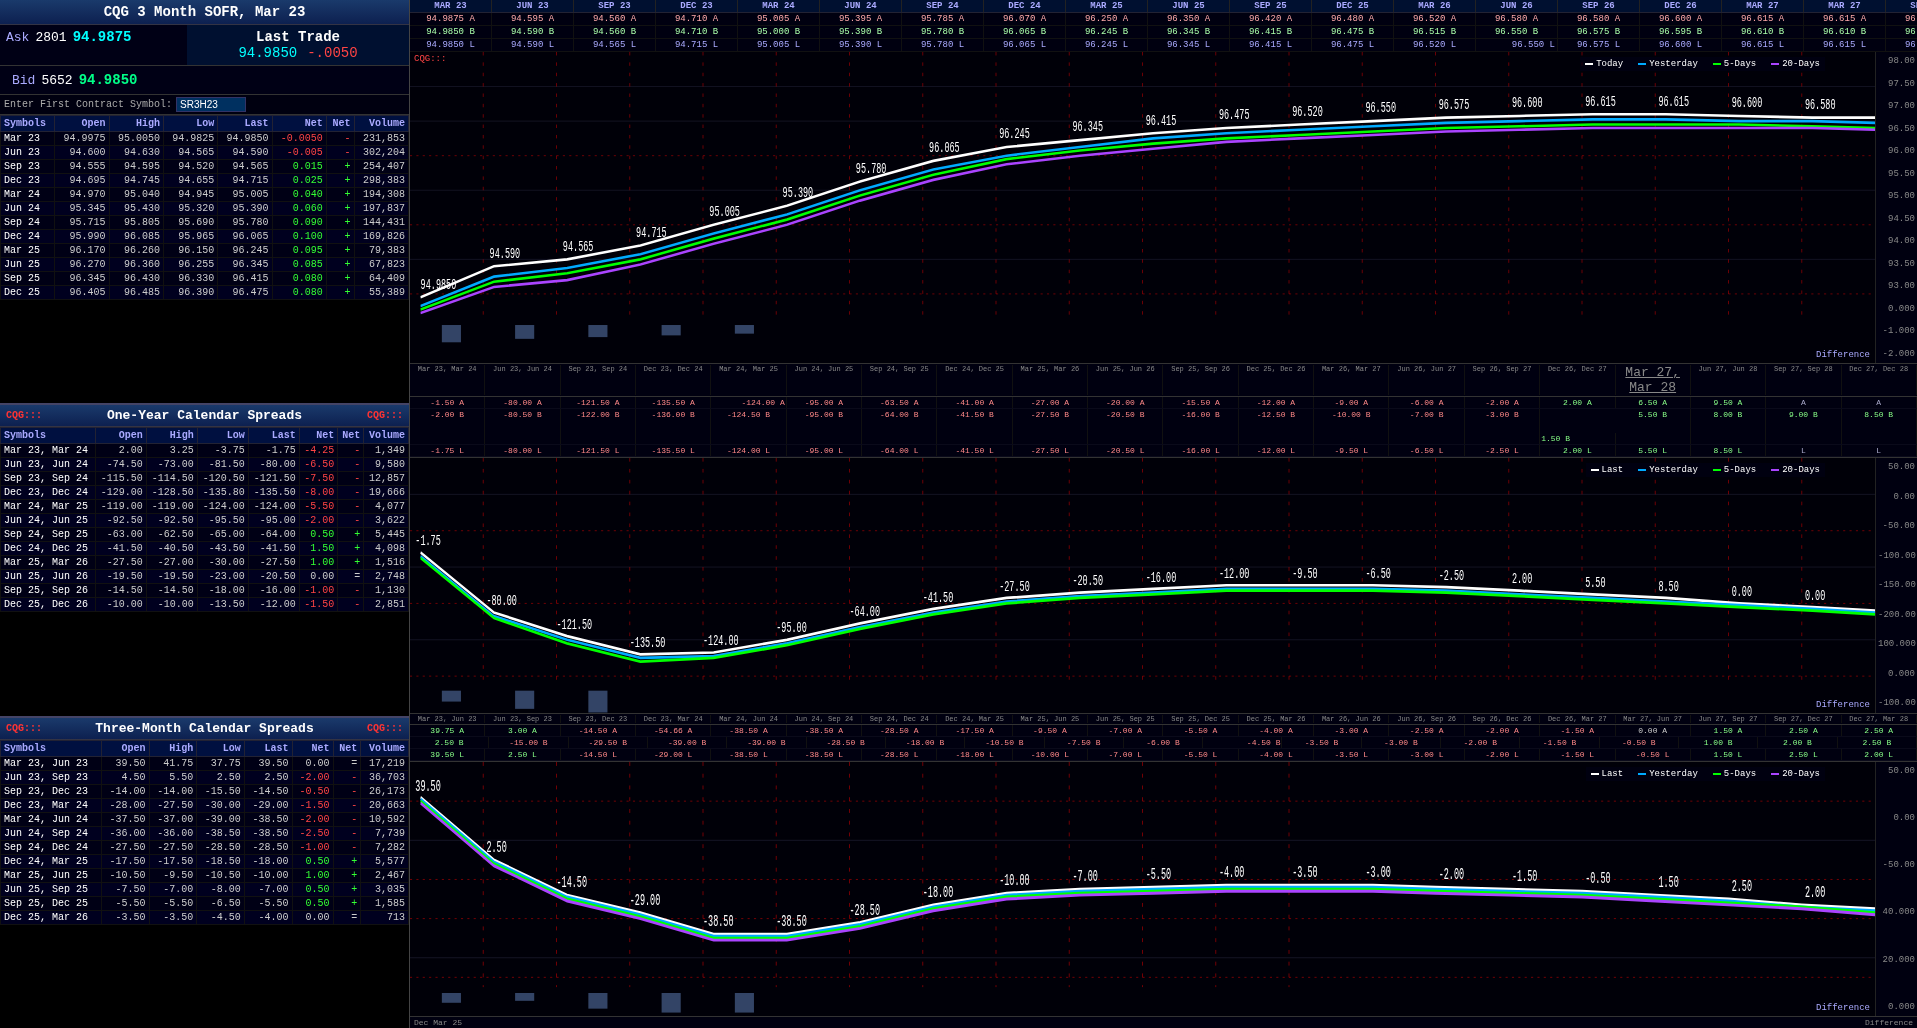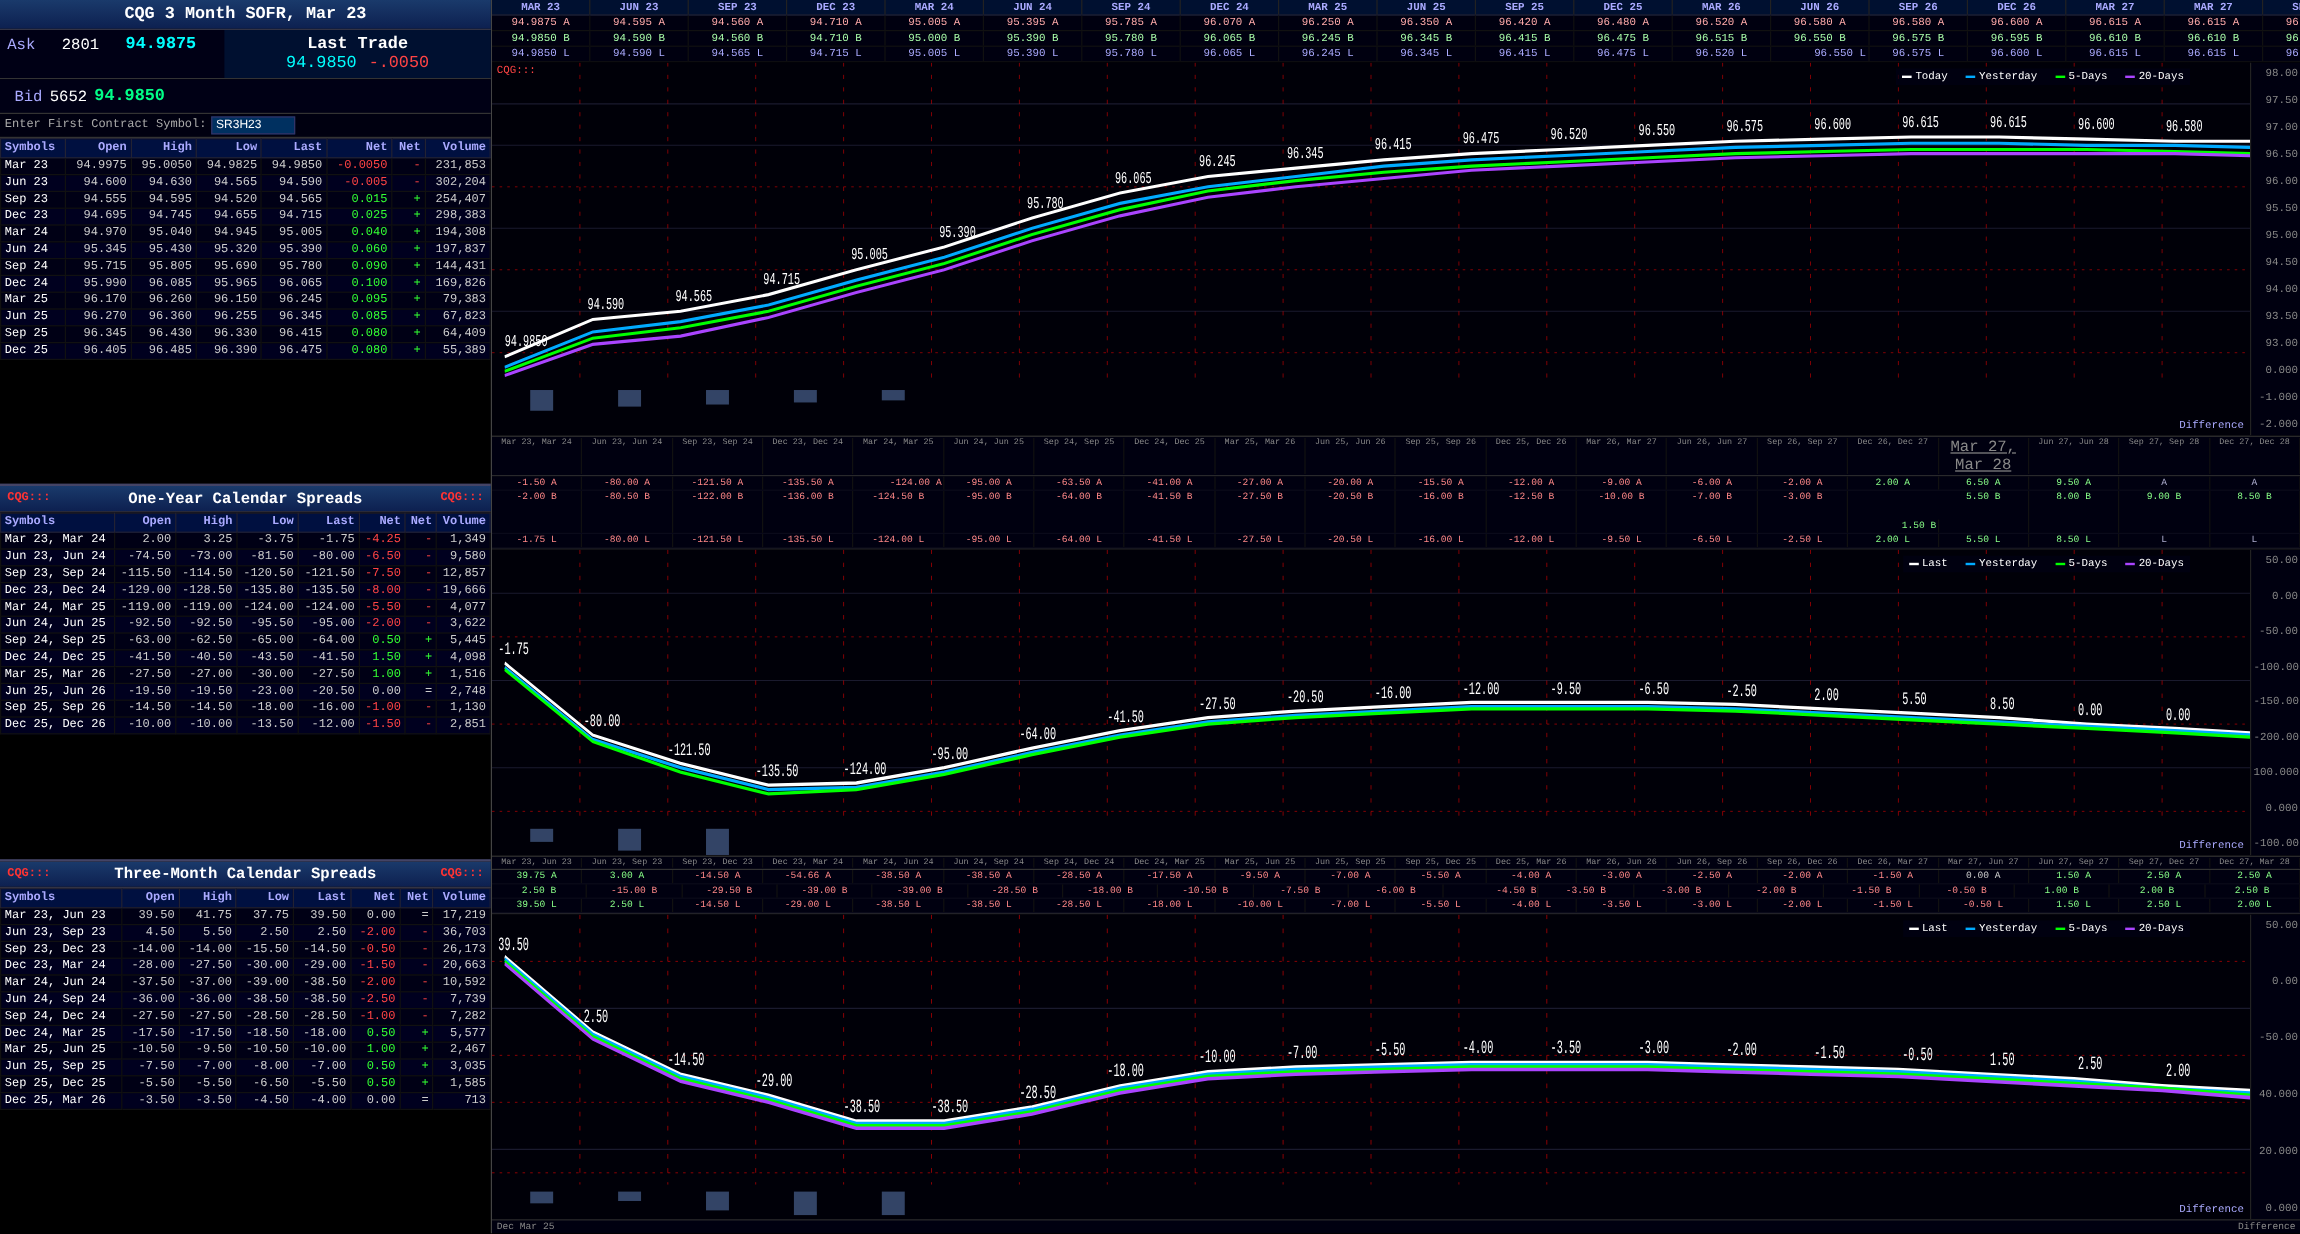--- a/index.html
+++ b/index.html
@@ -260,21 +260,21 @@
 
   <div class="left-panel">
 
     <div class="left-header">
       <div class="left-header-title">CQG 3 Month SOFR, Mar 23</div>
     </div>
 
     <div style="display:flex; background:#000015; border-bottom:1px solid #333;">
 
       <div class="ask-bid-cell">
-        <div style="display:flex; align-items:center; gap:22px;">
+        <div style="display:flex; align-items:center; gap:6px;">
           <span class="ask-bid-label">Ask</span>
           <span class="ask-bid-count">2801</span>
           <span class="ask-bid-price">94.9875</span>
         </div>
       </div>
 
       <div style="flex:1.2; background:#001030; padding:4px 6px; text-align:center;">
         <div class="last-trade-label">Last Trade</div>
         <div class="last-trade-values">
           <span class="last-trade-price">94.9850</span>
@@ -984,21 +984,21 @@
           <div style="flex: 1 1 0%; text-align: center; padding: 1px; border-right: 1px solid rgb(17, 17, 17); font-size: 8px; color: rgb(255, 136, 136);">-95.00 B</div>
           <div style="flex: 1 1 0%; text-align: center; padding: 1px; border-right: 1px solid rgb(17, 17, 17); font-size: 8px; color: rgb(255, 136, 136);">-64.00 B</div>
           <div style="flex: 1 1 0%; text-align: center; padding: 1px; border-right: 1px solid rgb(17, 17, 17); font-size: 8px; color: rgb(255, 136, 136);">-41.50 B</div>
           <div style="flex: 1 1 0%; text-align: center; padding: 1px; border-right: 1px solid rgb(17, 17, 17); font-size: 8px; color: rgb(255, 136, 136);">-27.50 B</div>
           <div style="flex: 1 1 0%; text-align: center; padding: 1px; border-right: 1px solid rgb(17, 17, 17); font-size: 8px; color: rgb(255, 136, 136);">-20.50 B</div>
           <div style="flex: 1 1 0%; text-align: center; padding: 1px; border-right: 1px solid rgb(17, 17, 17); font-size: 8px; color: rgb(255, 136, 136);">-16.00 B</div>
           <div style="flex: 1 1 0%; text-align: center; padding: 1px; border-right: 1px solid rgb(17, 17, 17); font-size: 8px; color: rgb(255, 136, 136);">-12.50 B</div>
           <div style="flex: 1 1 0%; text-align: center; padding: 1px; border-right: 1px solid rgb(17, 17, 17); font-size: 8px; color: rgb(255, 136, 136);">-10.00 B</div>
           <div style="flex: 1 1 0%; text-align: center; padding: 1px; border-right: 1px solid rgb(17, 17, 17); font-size: 8px; color: rgb(255, 136, 136);">-7.00 B</div>
           <div style="flex: 1 1 0%; text-align: center; padding: 1px; border-right: 1px solid rgb(17, 17, 17); font-size: 8px; color: rgb(255, 136, 136);">-3.00 B</div>
-          <div style="flex: 1 1 0%; text-align: right; padding: 1px; border-right: 1px solid rgb(17, 17, 17); font-size: 8px; color: rgb(136, 255, 136); margin-top: 24px;">1.50 B</div>
+          <div style="flex: 1 1 0%; text-align: left; padding: 1px; border-right: 1px solid rgb(17, 17, 17); font-size: 8px; color: rgb(136, 255, 136); margin-top: 24px;">1.50 B</div>
           <div style="flex: 1 1 0%; text-align: center; padding: 1px; border-right: 1px solid rgb(17, 17, 17); font-size: 8px; color: rgb(136, 255, 136);">5.50 B</div>
           <div style="flex: 1 1 0%; text-align: center; padding: 1px; border-right: 1px solid rgb(17, 17, 17); font-size: 8px; color: rgb(136, 255, 136);">8.00 B</div>
           <div style="flex: 1 1 0%; text-align: center; padding: 1px; border-right: 1px solid rgb(17, 17, 17); font-size: 8px; color: rgb(136, 255, 136);">9.00 B</div>
           <div style="flex: 1 1 0%; text-align: center; padding: 1px; border-right: 1px solid rgb(17, 17, 17); font-size: 8px; color: rgb(136, 255, 136);">8.50 B</div>
         </div>
         <div style="display: flex; border-bottom: 1px solid rgb(10, 10, 26);">
           <div style="flex: 1 1 0%; text-align: center; padding: 1px; border-right: 1px solid rgb(17, 17, 17); font-size: 8px; color: rgb(255, 136, 136);">-1.75 L</div>
           <div style="flex: 1 1 0%; text-align: center; padding: 1px; border-right: 1px solid rgb(17, 17, 17); font-size: 8px; color: rgb(255, 136, 136);">-80.00 L</div>
           <div style="flex: 1 1 0%; text-align: center; padding: 1px; border-right: 1px solid rgb(17, 17, 17); font-size: 8px; color: rgb(255, 136, 136);">-121.50 L</div>
           <div style="flex: 1 1 0%; text-align: center; padding: 1px; border-right: 1px solid rgb(17, 17, 17); font-size: 8px; color: rgb(255, 136, 136);">-135.50 L</div>

